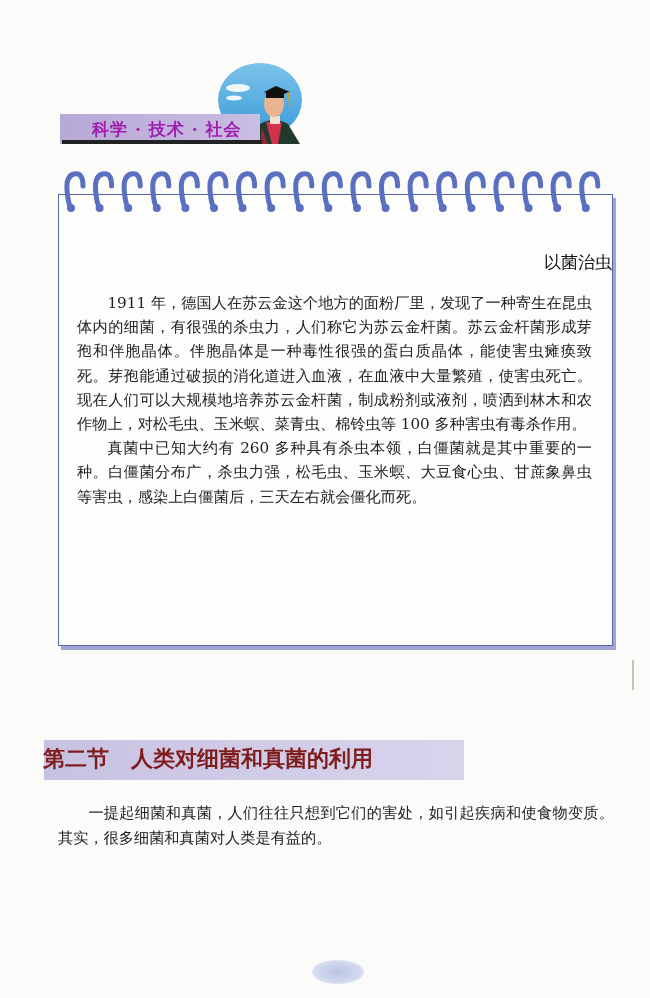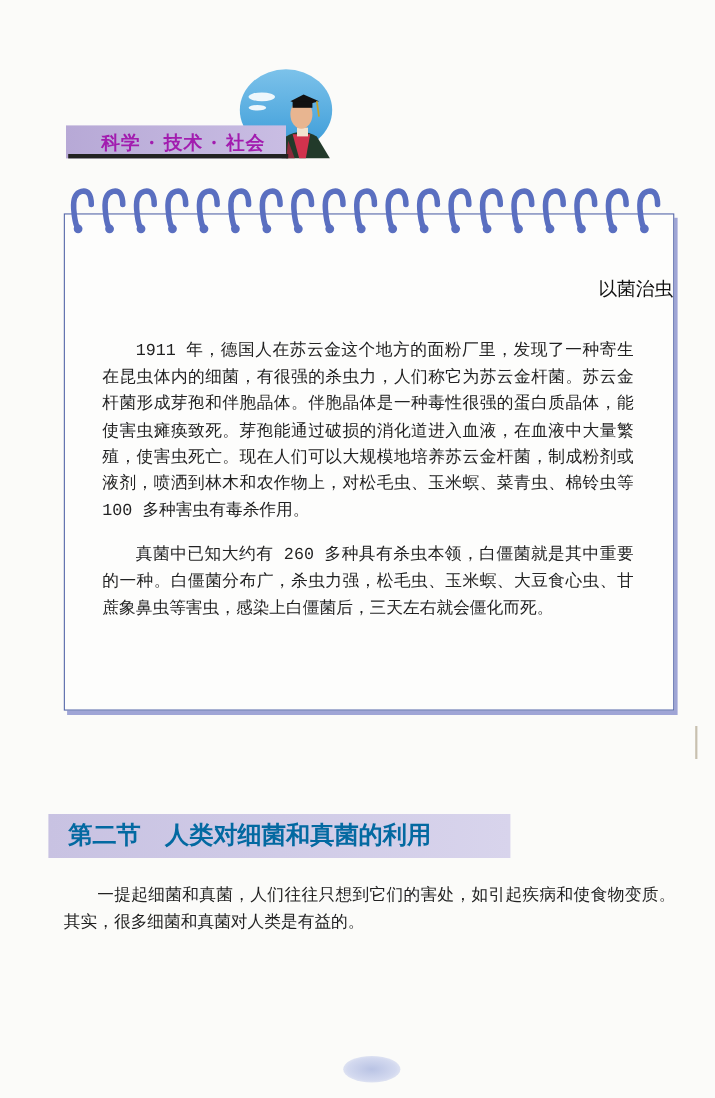--- a/index.html
+++ b/index.html
@@ -5,23 +5,23 @@
   html,body{margin:0;padding:0;}
   body{width:650px;height:998px;background:#fbfbf9;position:relative;overflow:hidden;font-family:"DejaVu Serif","Liberation Serif",serif;color:#222;}
   .banner{position:absolute;left:60px;top:114px;width:200px;height:30px;background:linear-gradient(90deg,#b7a9d6,#c9bde3);}
   .banner-shadow{position:absolute;left:62px;top:140px;width:200px;height:4px;background:#222;}
   .banner-text{position:absolute;left:92px;top:118px;font-size:17px;font-weight:bold;color:#a21caf;letter-spacing:1px;font-family:"DejaVu Serif",serif;}
   .emblem{position:absolute;left:216px;top:62px;width:88px;height:82px;}
   .notebook{position:absolute;left:58px;top:194px;width:553px;height:450px;border:1.5px solid #5566a8;border-top:1.5px solid #5566a8;background:#fdfdfc;box-shadow:3px 4px 0 #9fa5d6;}
   .spirals{position:absolute;left:60px;top:168px;width:560px;height:52px;}
   .box-title{position:absolute;left:0;width:100%;top:56px;text-align:right;font-family:"DejaVu Sans",sans-serif;font-size:17px;color:#111;}
   .box-body{position:absolute;left:18px;right:20px;top:96px;font-size:15.2px;line-height:24.2px;text-align:justify;}
-  .box-body p{margin:16px;text-indent:2em;font-family:Liberation Mono, monospace;}
+  .box-body p{margin:0;text-indent:2em;}
   .section-bar{position:absolute;left:44px;top:740px;width:420px;height:40px;background:linear-gradient(90deg,#c8c2e2,#d8d4ec);}
-  .section-title{position:absolute;left:62px;top:744px;font-family:"DejaVu Sans",sans-serif;font-weight:bold;font-size:22px;color:#0369a1;white-space:pre;}
+  .section-title{position:absolute;left:43px;top:744px;font-family:"DejaVu Sans",sans-serif;font-weight:bold;font-size:22px;color:#7f1d1d;white-space:pre;}
   .intro{position:absolute;left:58px;right:36px;top:801px;font-size:15.2px;line-height:25px;text-align:justify;}
   .intro p{margin:0;text-indent:2em;}
   .page-num-bg{position:absolute;left:312px;top:960px;width:52px;height:24px;border-radius:50%;background:radial-gradient(ellipse,#b9c3e4 0%,#d3d9ef 60%,rgba(255,255,255,0) 100%);}
   .page-num{position:absolute;left:0;width:650px;top:1012px;text-align:center;font-family:"DejaVu Sans",sans-serif;font-size:16px;color:#a16207;padding-left:40px;box-sizing:border-box;}
   .edge-mark{position:absolute;left:632px;top:660px;width:2px;height:30px;background:#c8c0b0;}
 </style>
 </head>
 <body>
 
 <div>

